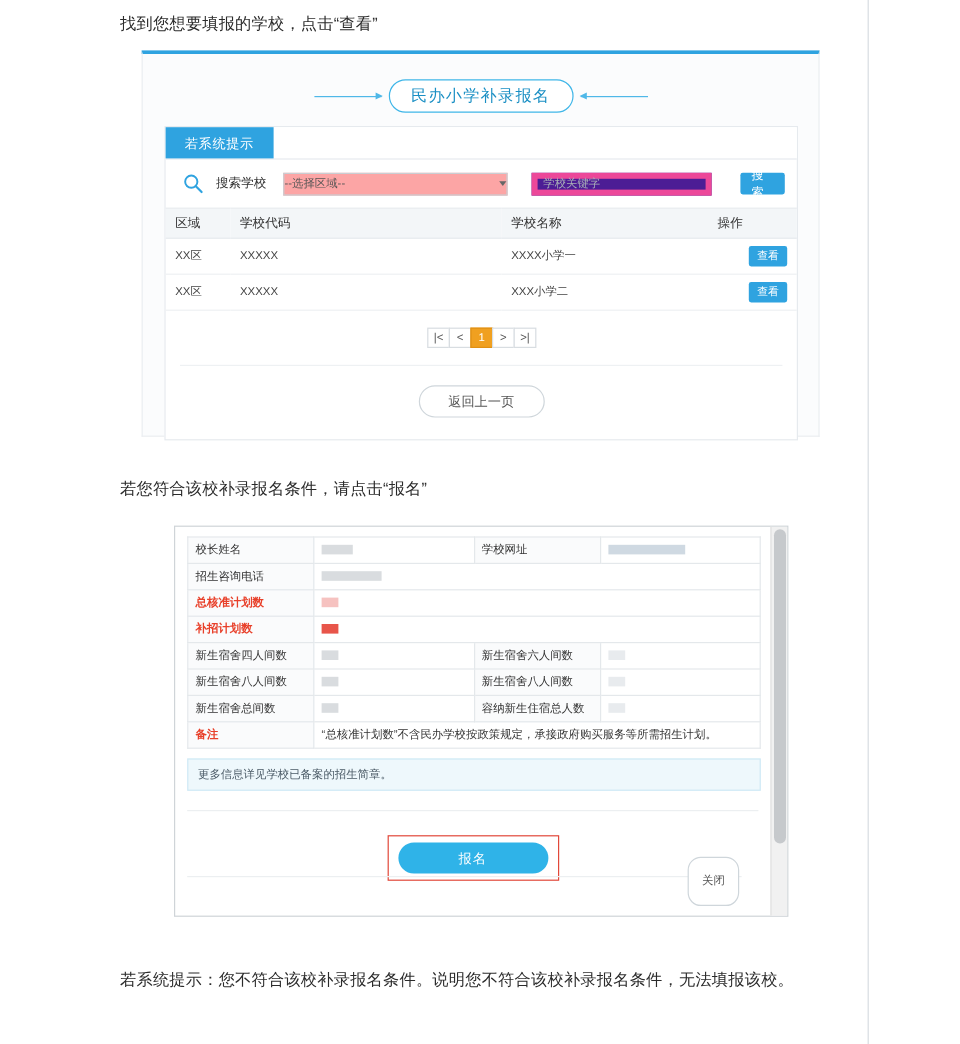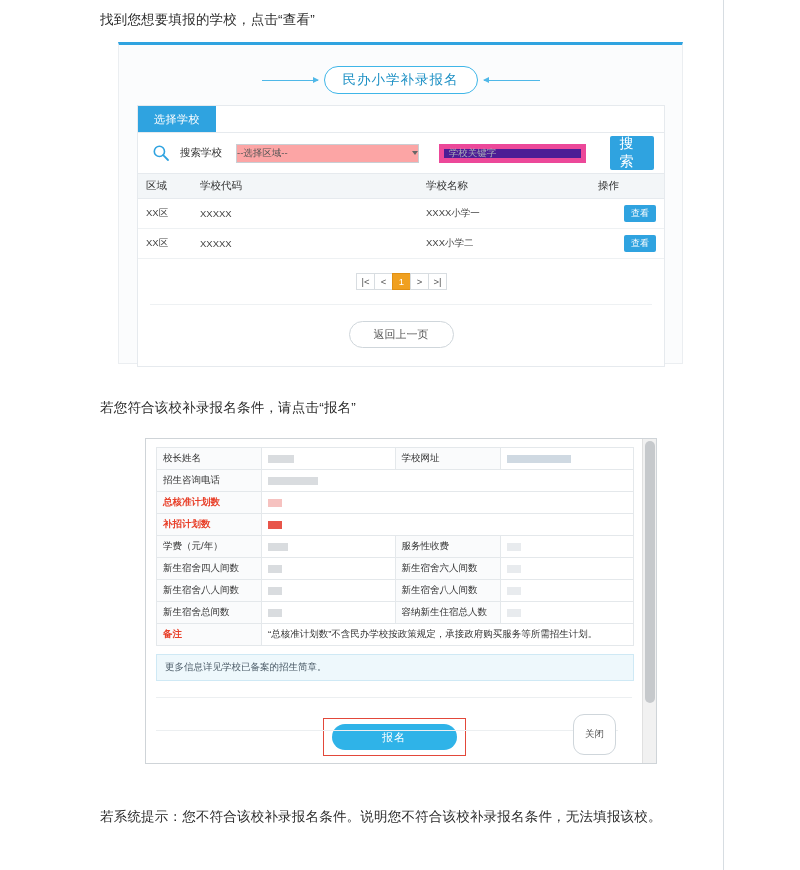--- a/index.html
+++ b/index.html
@@ -170,22 +170,22 @@
     display: flex;
     align-items: center;
     padding: 0 5px;
     box-sizing: border-box;
     margin-left: 12px;
   }
   .search-btn {
     margin-left: 16px;
     background: #2fa3e0;
     color: #fff;
-    font-size: 14px;
-    height: 34px;
+    font-size: 10px;
+    height: 18px;
     padding: 0 9px;
     display: flex;
     align-items: center;
     border-radius: 2px;
   }
 
   table.schools {
     width: 100%;
     border-collapse: collapse;
     table-layout: fixed;
@@ -401,21 +401,21 @@
 
     <div class="title-row">
       <span class="dash left"></span>
       <span class="title-pill">民办小学补录报名</span>
       <span class="dash right"></span>
     </div>
 
     <div class="card">
 
       <div class="tabbar">
-        <div class="tab">选择学校</div>
+        <div class="tab">若系统提示</div>
       </div>
 
       <div class="search-row">
         <span class="mag">
           <svg width="18" height="18" viewBox="0 0 18 18">
             <circle cx="7.4" cy="7.4" r="5.1" fill="none" stroke="#2fa3e0" stroke-width="1.6"></circle>
             <line x1="11.2" y1="11.2" x2="16" y2="16" stroke="#2fa3e0" stroke-width="1.8" stroke-linecap="round"></line>
           </svg>
         </span>
         <span class="search-label">搜索学校</span>
@@ -494,26 +494,20 @@
           </tr>
           <tr>
             <td class="lab red">总核准计划数</td>
             <td class="val" colspan="3"><span class="blk w14 pink"></span></td>
           </tr>
           <tr>
             <td class="lab red">补招计划数</td>
             <td class="val" colspan="3"><span class="blk w14 red"></span></td>
           </tr>
           <tr>
-            <td class="lab">学费（元/年）</td>
-            <td class="val"><span class="blk w20"></span></td>
-            <td class="lab">服务性收费</td>
-            <td class="val"><span class="blk w14 lite"></span></td>
-          </tr>
-          <tr>
             <td class="lab">新生宿舍四人间数</td>
             <td class="val"><span class="blk w14"></span></td>
             <td class="lab">新生宿舍六人间数</td>
             <td class="val"><span class="blk w14 lite"></span></td>
           </tr>
           <tr>
             <td class="lab">新生宿舍八人间数</td>
             <td class="val"><span class="blk w14"></span></td>
             <td class="lab">新生宿舍八人间数</td>
             <td class="val"><span class="blk w14 lite"></span></td>

